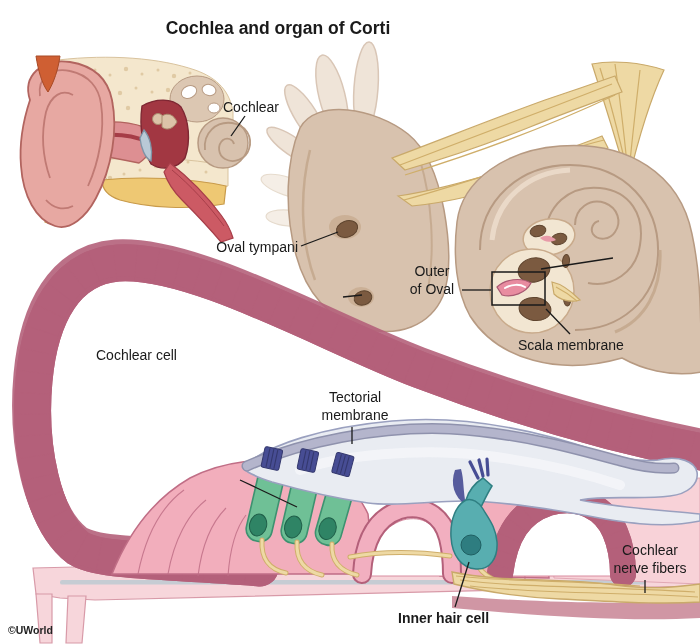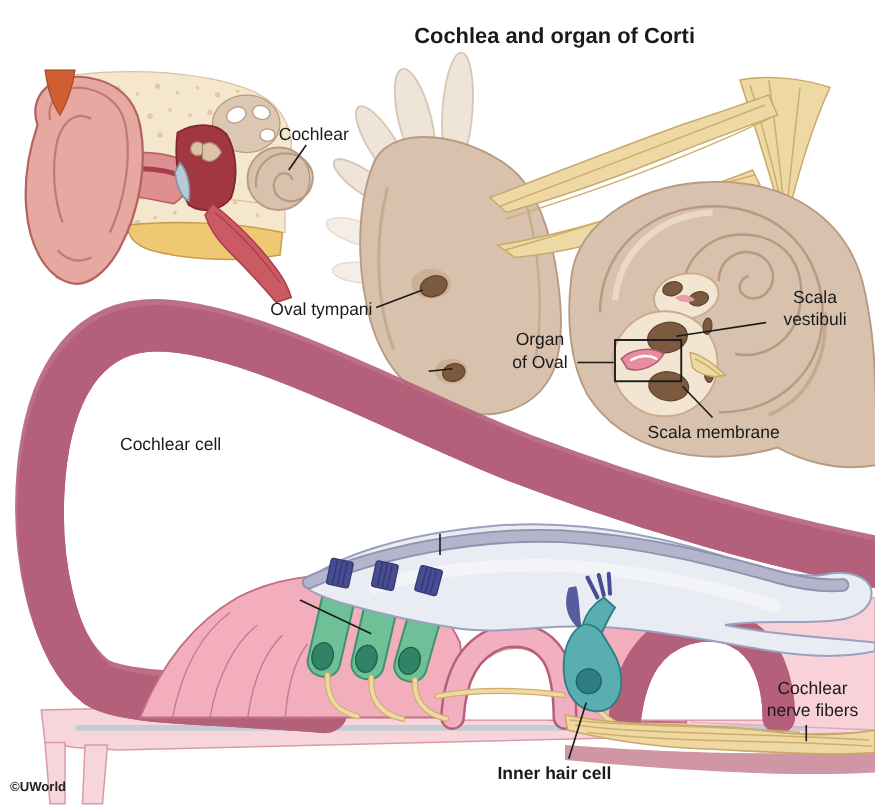--- a/index.html
+++ b/index.html
@@ -1,19 +1,19 @@
 <!DOCTYPE html>
 <html style="--ink: #1a1a1a; --pink_light: #f9ccd7; --pink_mid: #f2afc0; --pink_dark: #b4607a; --pink_cell: #f2aebc; --floor_pink: #f7d6db; --chamber_pink: #f8d2d8; --mauve: #d096a4; --gray_line: #c6ccd3; --green: #6fc096; --green_dark: #3d9270; --green_nucleus: #2f8465; --teal: #58aeb0; --teal_dark: #2f7f82; --teal_nucleus: #2e7d80; --indigo: #474d94; --indigo_dark: #34386e; --membrane_fill: #e9ecf2; --membrane_edge: #9aa0bf; --membrane_ribbon: #b4b5cc; --yellow: #eed9a4; --yellow_dark: #c9a96a; --yellow_line: #cfae6a; --beige: #d8c2ae; --beige_dark: #b79a82; --beige_hi: #ecdccb; --cream: #f2e6d2; --bone_brown: #7b5a40; --ear_skin: #e7a8a2; --ear_line: #b2645f; --ear_orange: #cf5f33; --ear_yellow: #eec873; --ear_yellow_dark: #c89a4a; --bone_cream: #f4e7cd; --speck: #dcc49c; --cavity_red: #a23742; --drum_gray: #b9c9d6; --tube_red: #cc5a64;"><head>
 <meta charset="utf-8">
 <style>
   html,body{margin:0;padding:0;background:#fff;}
   .stage{position:relative;width:700px;height:644px;background:#fff;overflow:hidden;
          font-family:"Liberation Sans",sans-serif;}
   .stage svg{position:absolute;left:0;top:0;}
-  .title{position:absolute;top:18px;left:0;width:556px;text-align:right;
+  .title{position:absolute;top:18px;left:0;width:556px;text-align:center;
          font-size:17.5px;font-weight:bold;color:var(--ink);}
   .lbl{position:absolute;font-size:14px;line-height:18px;color:var(--ink);white-space:nowrap;}
   .lbl.center{text-align:center;}
   .lbl.right{text-align:right;}
   .lbl span{display:block;}
   .credit{position:absolute;left:8px;top:624px;font-size:10.5px;font-weight:600;color:#222;}
 
   
   .band-base{fill:none;stroke:var(--pink_dark);stroke-width:37;stroke-linecap:round;}
   .band-mid{fill:none;stroke:var(--pink_mid);stroke-width:33;stroke-linecap:round;}
@@ -361,32 +361,32 @@
 
 <div class="title">Cochlea and organ of Corti</div>
 
 <div class="lbl" style="left:223px;top:98px;">
   <span>Cochlear</span>
 </div>
 <div class="lbl right" style="left:198px;top:238px;width:100px;">
   <span>Oval tympani</span>
 </div>
 <div class="lbl center" style="left:404px;top:262px;width:56px;">
-  <span>Organ</span>
+  <span>Outer</span>
   <span>of Oval</span>
-</div>
-<div class="lbl center" style="left:608px;top:228px;width:88px;">
-  <span>Scala</span>
-  <span>vestibuli</span>
 </div>
 <div class="lbl" style="left:518px;top:336px;">
   <span>Scala membrane</span>
 </div>
 <div class="lbl" style="left:96px;top:346px;">
   <span>Cochlear cell</span>
+</div>
+<div class="lbl center" style="left:305px;top:388px;width:100px;">
+  <span>Tectorial</span>
+  <span>membrane</span>
 </div>
 <div class="lbl" style="left:398px;top:609px;font-weight:bold;">
   <span>Inner hair cell</span>
 </div>
 <div class="lbl center" style="left:598px;top:541px;width:104px;">
   <span>Cochlear</span>
   <span>nerve fibers</span>
 </div>
 <div class="credit">©UWorld</div>
 

